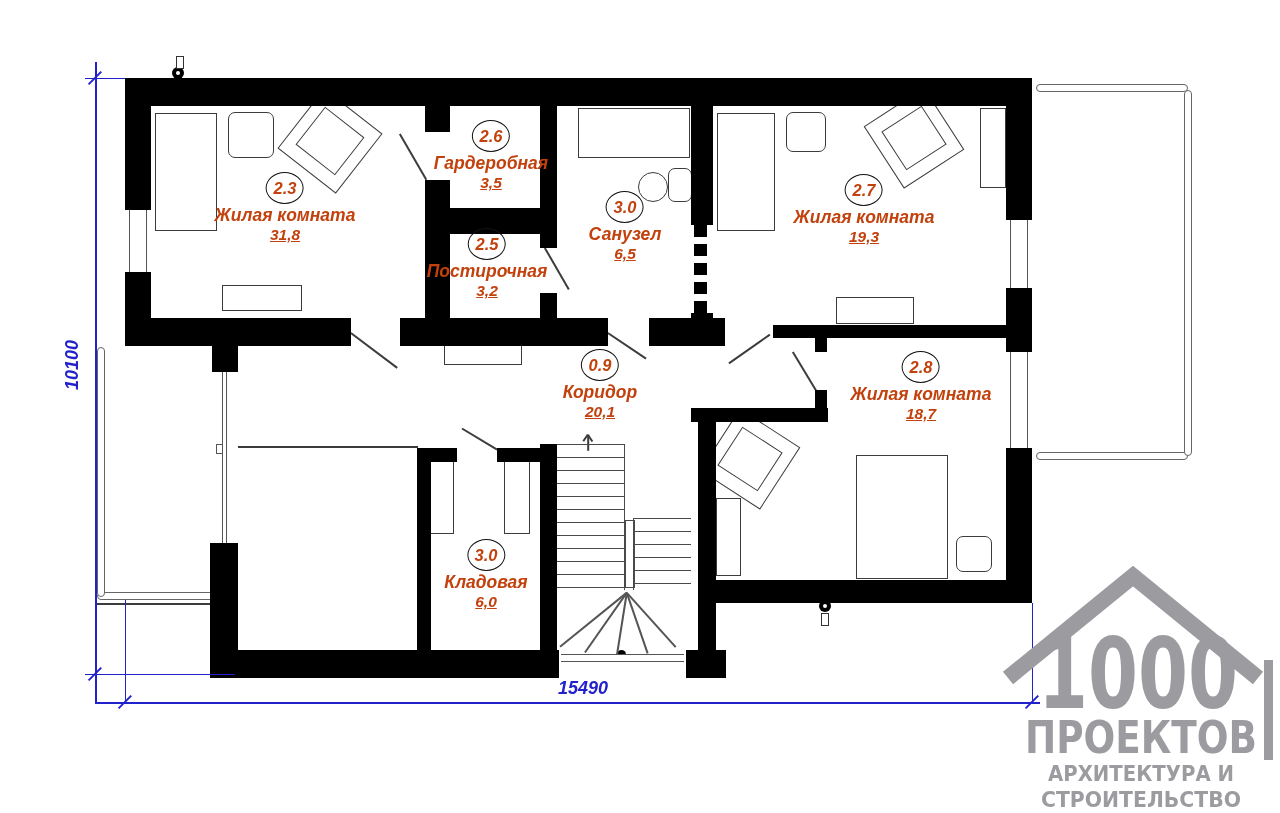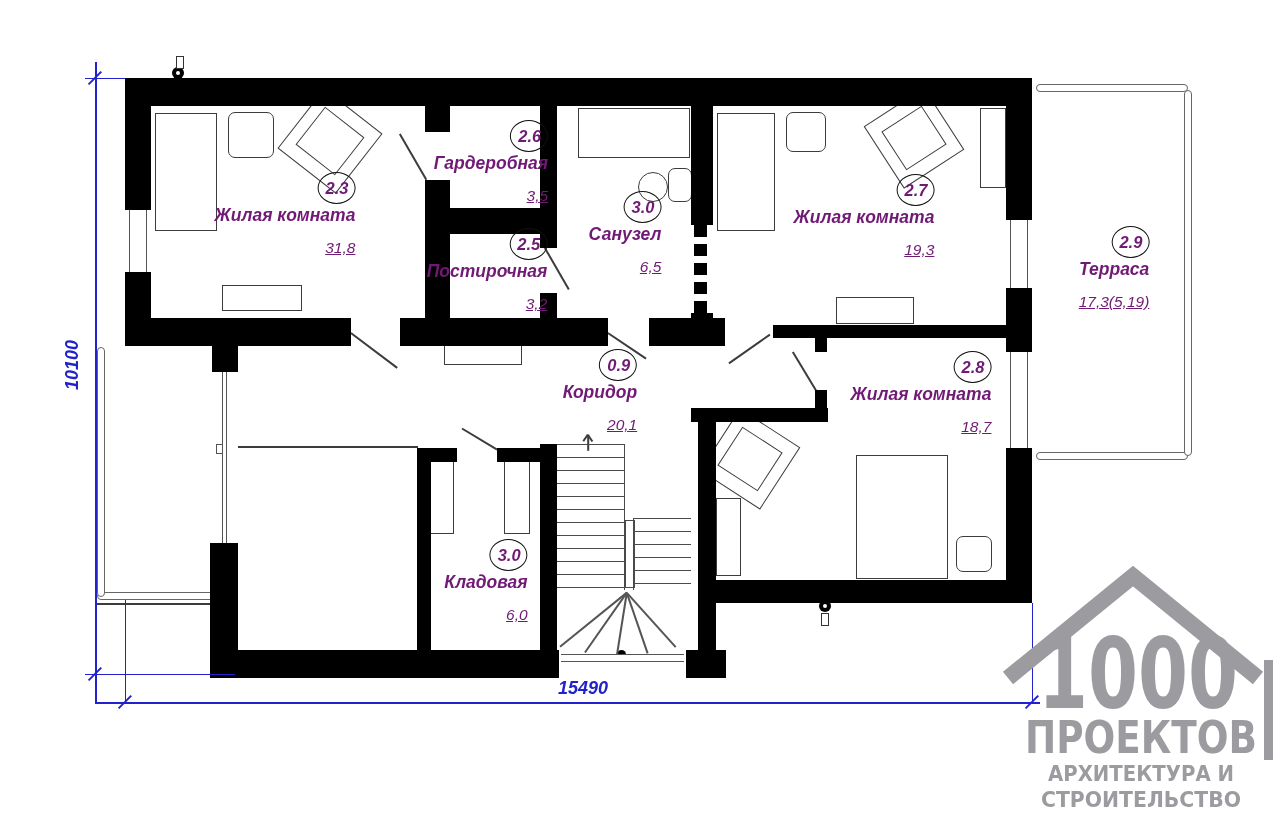--- a/index.html
+++ b/index.html
@@ -16,25 +16,25 @@
   .tub{position:absolute;box-sizing:border-box;border:1.2px solid #3c3c3c;border-radius:16px;}
   .arm{position:absolute;box-sizing:border-box;border:1.3px solid #3c3c3c;background:#fff;}
   .arm>div{position:absolute;left:11px;top:13px;right:11px;bottom:13px;border:1.2px solid #3c3c3c;}
   .ln{position:absolute;height:1.6px;background:#3c3c3c;transform-origin:0 50%;}
   .fan{height:1.2px;background:#555;}
   .fl{position:absolute;box-sizing:border-box;
       background:repeating-linear-gradient(180deg,#4a4a4a 0,#4a4a4a 1px,transparent 1px,transparent 13px);}
   .dim{position:absolute;background:#2222cc;}
   .tick{position:absolute;width:18px;height:2.2px;background:#2222cc;transform:rotate(-45deg);transform-origin:50% 50%;}
   .dimtext{position:absolute;color:#2222cc;font-style:italic;font-size:18px;font-weight:bold;}
-  .rlabel{position:absolute;text-align:right;transform:translateX(-50%);color:#701a75;font-style:italic;white-space:nowrap;}
+  .rlabel{position:absolute;text-align:center;transform:translateX(-50%);color:#c2410c;font-style:italic;white-space:nowrap;}
   .rnum{display:inline-block;min-width:24px;padding:0 6px;height:30px;line-height:30px;
         border:1.6px solid #111;border-radius:50%;font-size:16.5px;font-weight:bold;}
   .rname{font-size:17.5px;font-weight:bold;margin-top:1px;}
-  .rarea{font-size:15.5px;font-weight:normal;text-decoration:underline;margin-top:13px;}
+  .rarea{font-size:15.5px;font-weight:bold;text-decoration:underline;margin-top:0px;}
   .vent-c{position:absolute;background:#000;border-radius:50%;}
   .vent-c>i{position:absolute;left:50%;top:50%;width:4px;height:4px;margin:-2px 0 0 -2px;background:#fff;border-radius:50%;}
   .vent-s{position:absolute;box-sizing:border-box;border:1.2px solid #333;background:#fff;}
   #logo{position:absolute;left:1002px;top:556px;width:278px;height:257px;}
 </style>
 </head>
 <body>
 
 <div id="plan">
     <div class="vent-c" style="left: 617px; top: 650px; width: 9px; height: 9px;"></div>
@@ -166,25 +166,20 @@
   <div class="rlabel" style="left:625px;top:191px">
     <div class="rnum">3.0</div>
     <div class="rname">Санузел</div>
     <div class="rarea">6,5</div>
   </div>
   <div class="rlabel" style="left:864px;top:174px">
     <div class="rnum">2.7</div>
     <div class="rname">Жилая комната</div>
     <div class="rarea">19,3</div>
   </div>
-  <div class="rlabel" style="left:1114px;top:226px">
-    <div class="rnum">2.9</div>
-    <div class="rname">Терраса</div>
-    <div class="rarea">17,3(5,19)</div>
-  </div>
   <div class="rlabel" style="left:600px;top:349px">
     <div class="rnum">0.9</div>
     <div class="rname">Коридор</div>
     <div class="rarea">20,1</div>
   </div>
   <div class="rlabel" style="left:921px;top:351px">
     <div class="rnum">2.8</div>
     <div class="rname">Жилая комната</div>
     <div class="rarea">18,7</div>
   </div>

